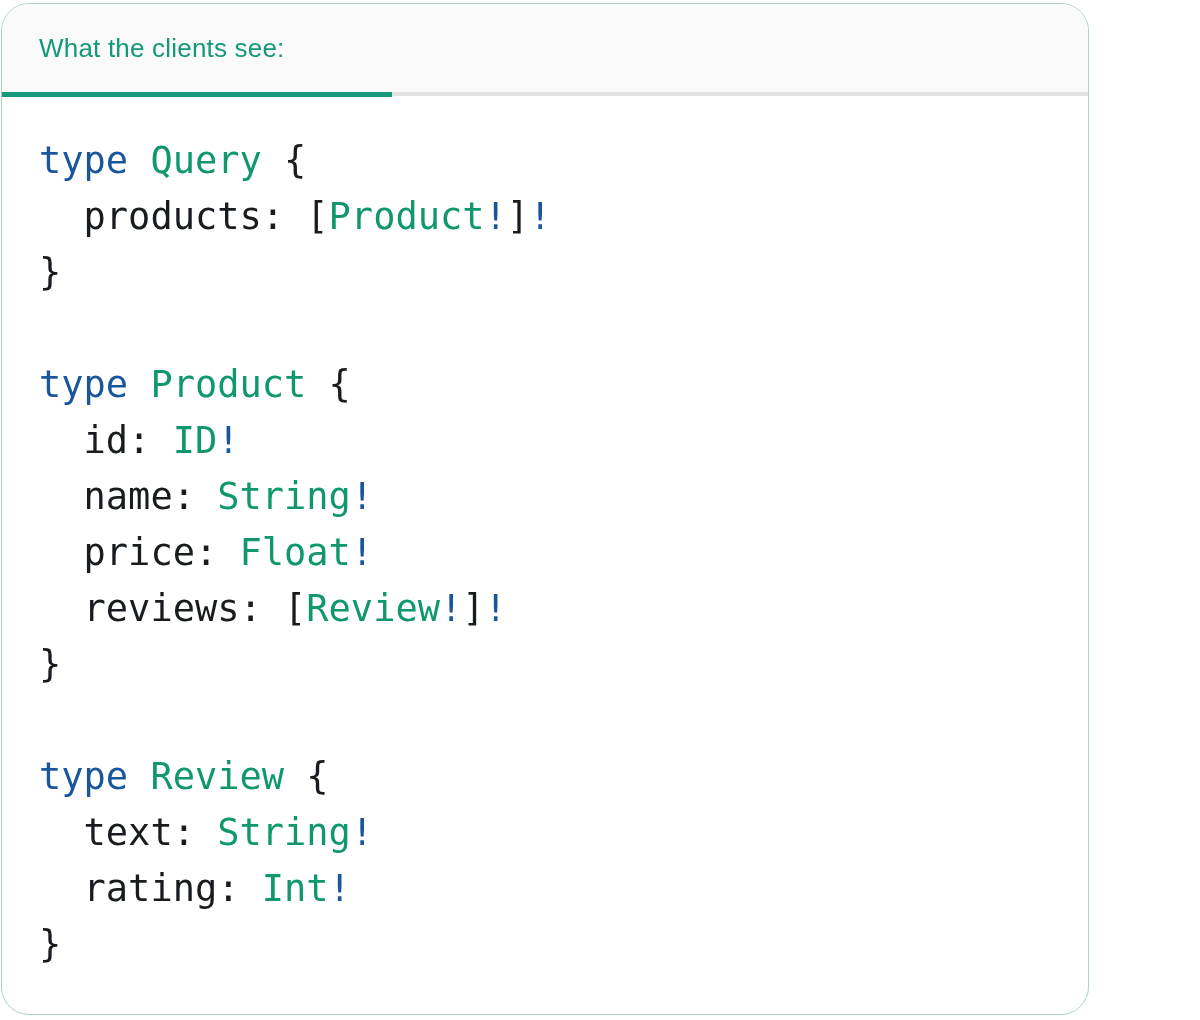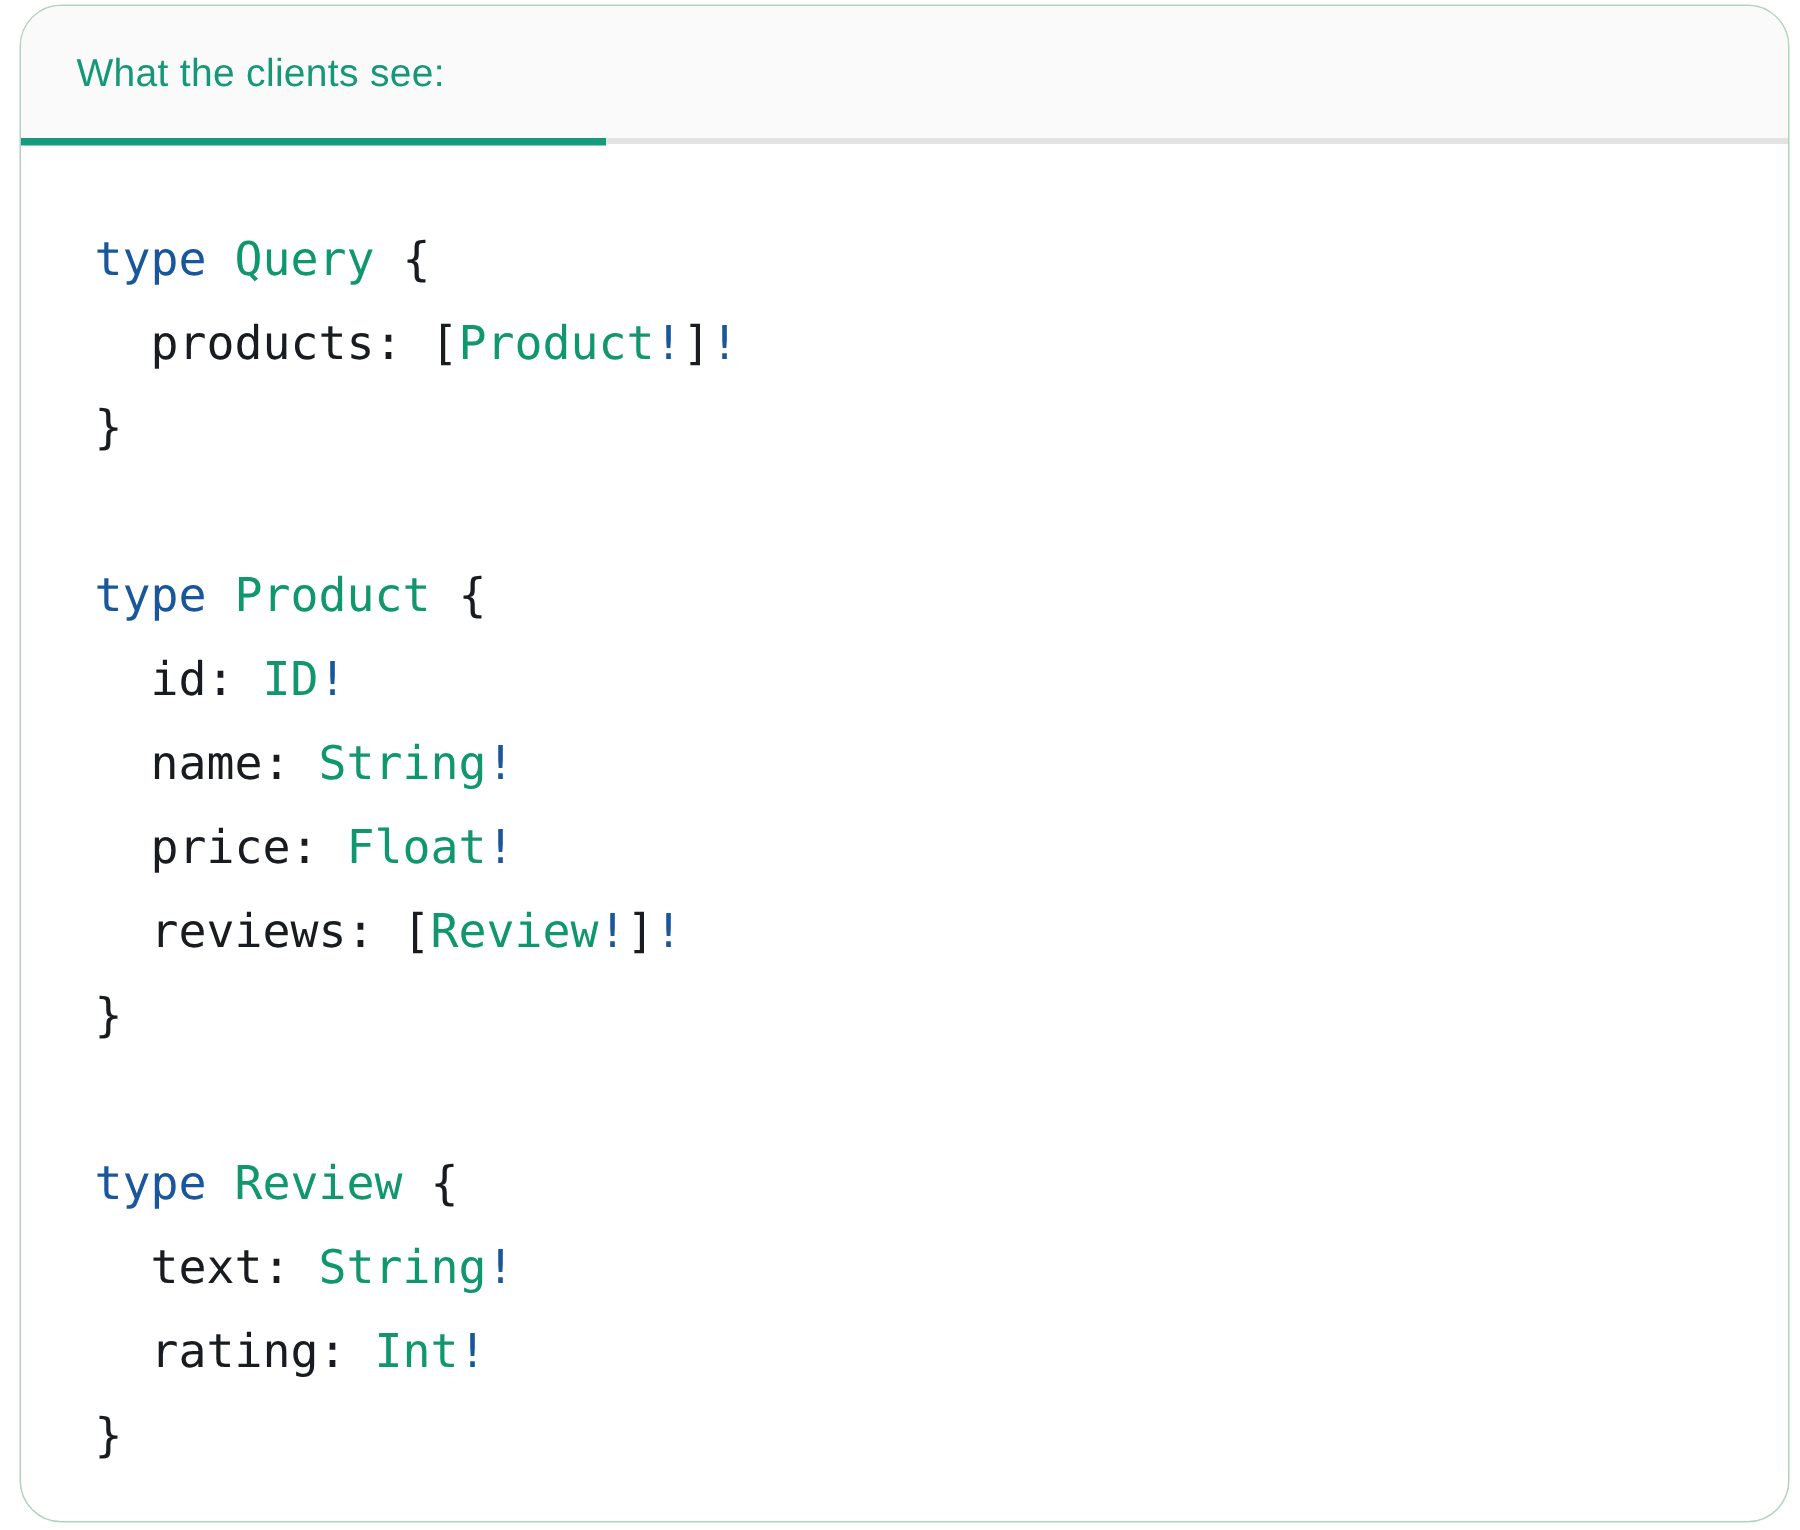--- a/index.html
+++ b/index.html
@@ -5,23 +5,23 @@
   html, body {
     margin: 0;
     padding: 0;
     background: #ffffff;
     width: 1200px;
     height: 1020px;
     font-family: "Liberation Sans", sans-serif;
   }
   .card {
     position: absolute;
-    left: 13px;
+    left: 1px;
     top: 3px;
-    width: 1180px;
+    width: 1088px;
     height: 1012px;
     background: #ffffff;
     border: 1.5px solid var(--card-border, #aed4bd);
     border-radius: 28px;
     overflow: hidden;
     box-sizing: border-box;
   }
   .tab-bar {
     height: 88px;
     background: var(--header-bg, #fafafa);
@@ -47,24 +47,24 @@
     background: var(--underline-teal, #17997c);
     flex: 0 0 auto;
   }
   .line-rest {
     flex: 1 1 auto;
     height: 4px;
     margin-top: 0px;
     background: var(--divider-gray, #e3e3e3);
   }
   .code {
-    margin: 12px;
+    margin: 0;
     padding: 36px 30px 0 37px;
     font-family: "DejaVu Sans Mono", "Liberation Mono", monospace;
-    font-size: 31px;
+    font-size: 37px;
     font-weight: 500;
     line-height: 56px;
     white-space: pre;
   }
   .code-line { height: 56px; }
   .tok-pl { color: var(--text-dark, #181b1f); }
   .tok-kw { color: var(--keyword-blue, #1a569b); }
   .tok-ty { color: var(--type-teal, #10976e); }
 </style>
 </head>

